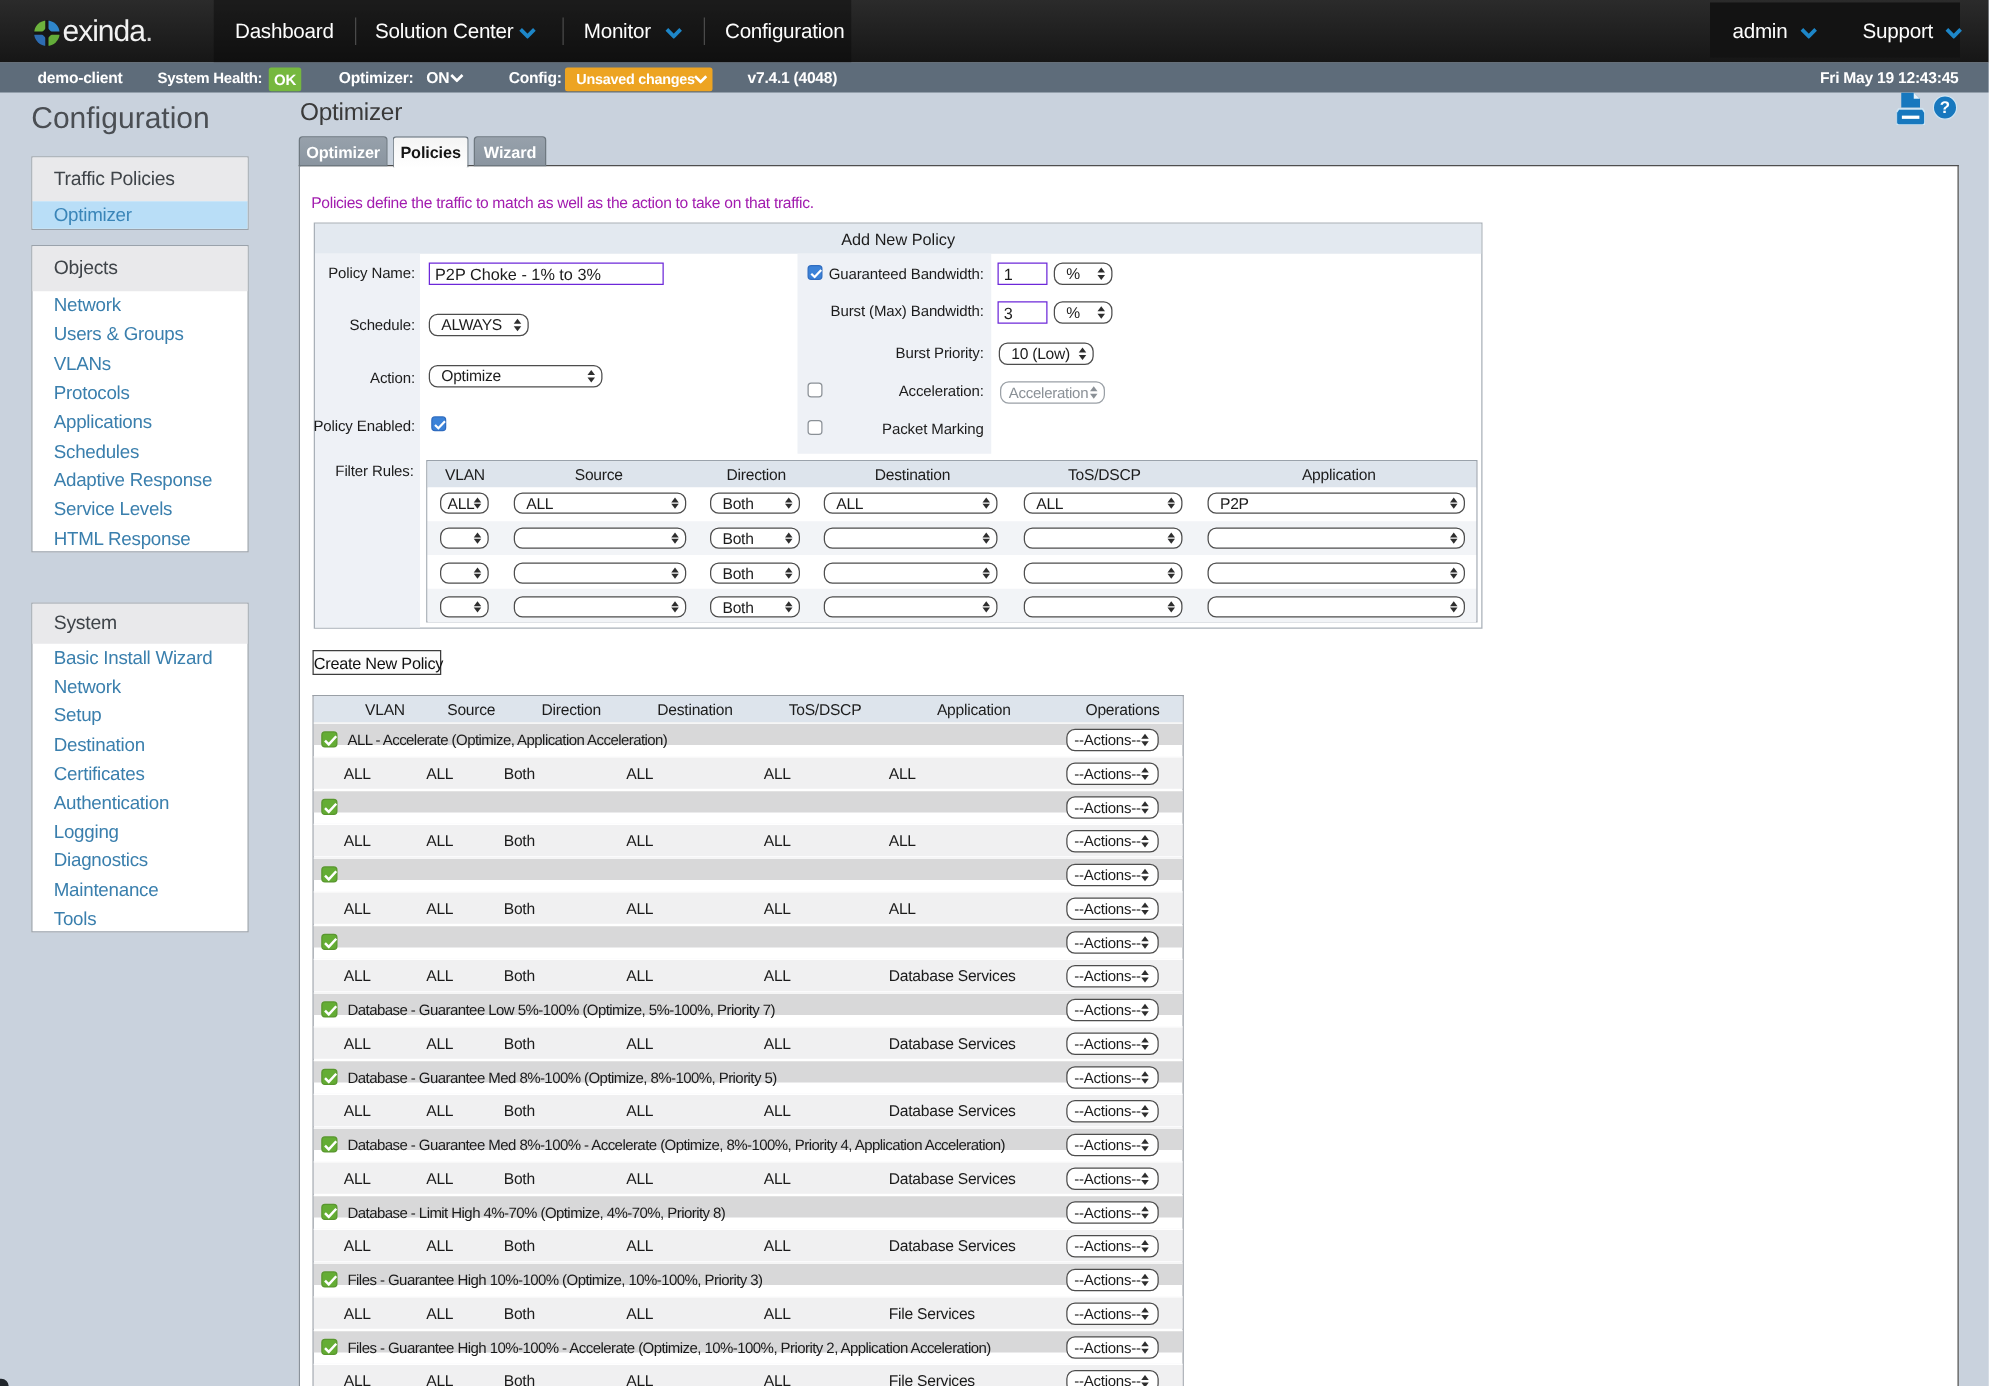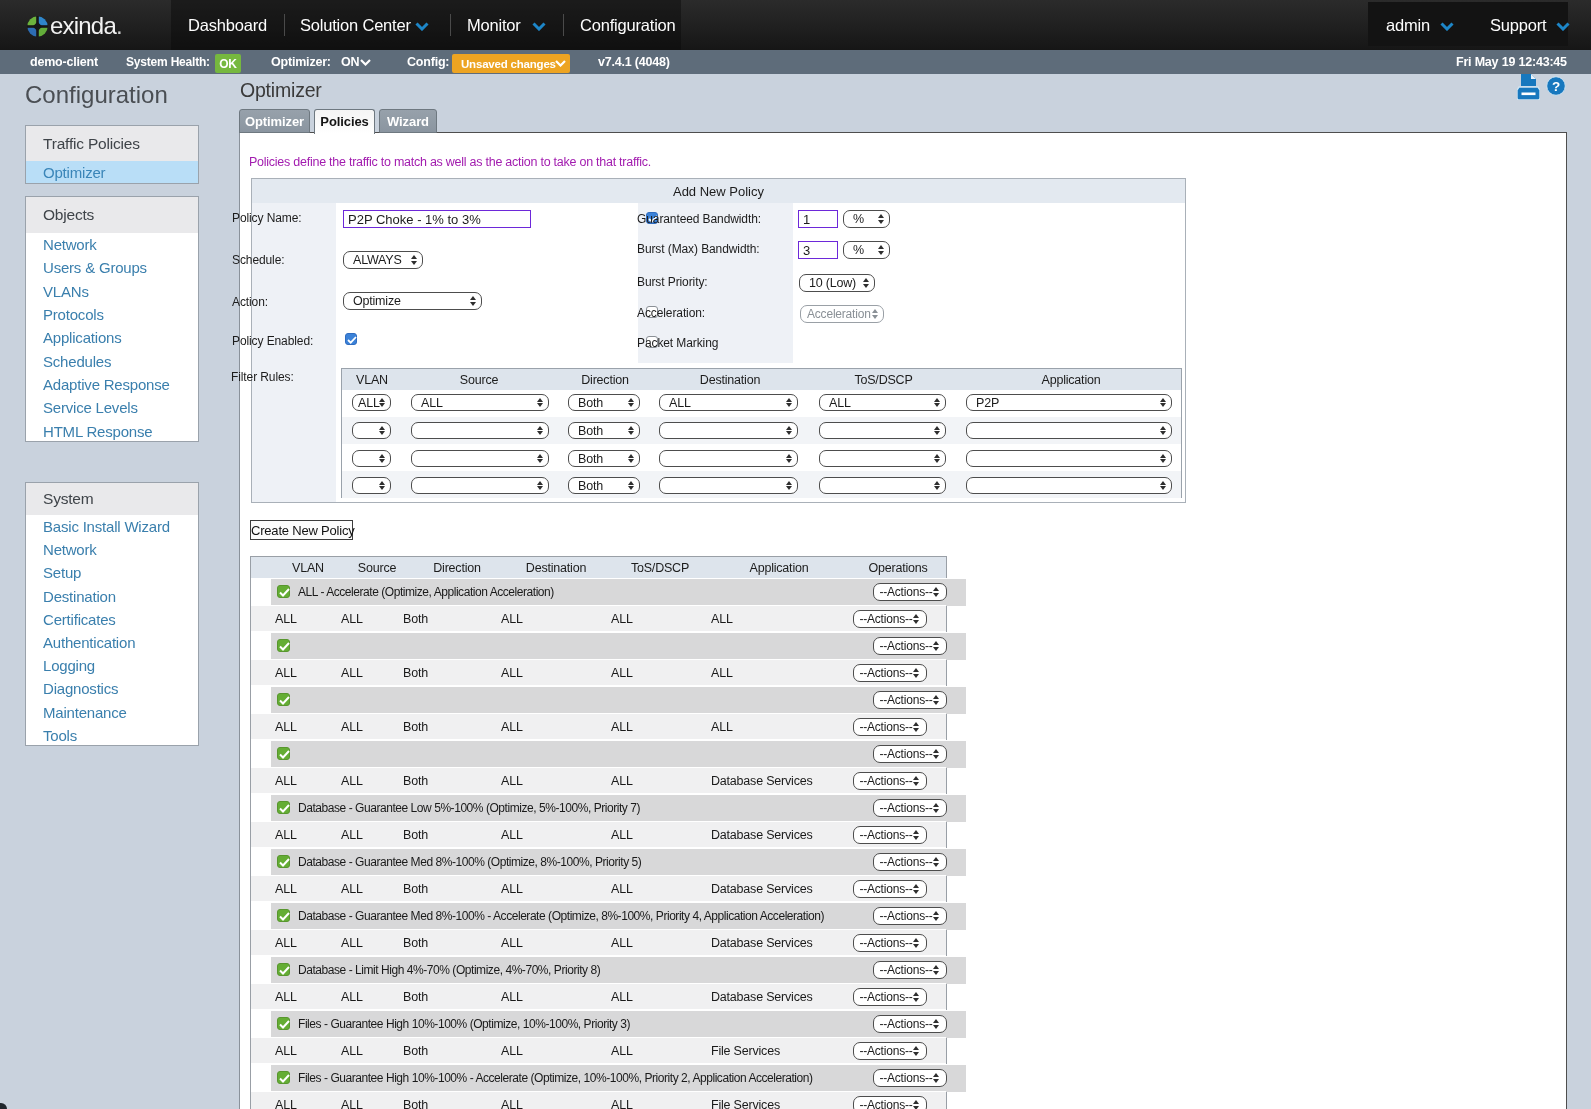--- a/index.html
+++ b/index.html
@@ -34,21 +34,21 @@
 .tab { position:absolute; top:109px; height:24px; font-size:13px; font-weight:bold; letter-spacing:-0.1px; text-align:center;
   border:1px solid #6e7880; border-radius:3px 3px 0 0; line-height:23px; }
 .tabgray { background:linear-gradient(#97a1ab,#8a95a0); color:#fff; }
 .tabwhite { background:linear-gradient(#f4f4f4,#ffffff); color:#141414; height:25px; border-bottom:0; z-index:3; }
 
 
 #formbox { position:absolute; left:251px; top:178px; width:935px; height:325px; border:1px solid #a9b0b8; background:#fff; }
 #formhead { position:absolute; left:0; top:0; width:100%; height:24px; background:#e3e9f0; text-align:center;
   font-size:13px; color:#1c1c1c; line-height:25px; }
 .lstrip { position:absolute; background:#eef1f6; }
-.flabel { position:absolute; font-size:12px; color:#1c1c1c; letter-spacing:-0.1px; white-space:nowrap; }
+.flabel { position:absolute; font-size:12px; color:#1c1c1c; text-align:right; letter-spacing:-0.1px; white-space:nowrap; }
 .tinput { position:absolute; border:1px solid #6d28d9; background:#fff; font-size:13px; color:#1c1c1c;
   font-family:"Liberation Sans", sans-serif; padding-left:4px; }
 .fsel { position:absolute; border:1.5px solid #4d4d4d; border-radius:7px; background:#fff;
   font-size:12.5px; color:#1c1c1c; padding-left:9px; display:flex; align-items:center; letter-spacing:-0.2px; white-space:nowrap; }
 .fsel::before { content:""; position:absolute; right:5px; top:50%; margin-top:-4.6px; border-left:3.6px solid transparent; border-right:3.6px solid transparent; border-bottom:4.2px solid #2e2e2e; }
 .fsel::after { content:""; position:absolute; right:5px; top:50%; margin-top:0.6px; border-left:3.6px solid transparent; border-right:3.6px solid transparent; border-top:4.2px solid #2e2e2e; }
 .fsel.dis::before { border-bottom-color:#8a9096; } .fsel.dis::after { border-top-color:#8a9096; }
 .fsel.dis { border-color:#9aa0a6; color:#8a9096; }
 .cb { position:absolute; width:12px; height:12px; border-radius:3px; }
 .cbon { background:#3b82d8; border:1px solid #2f6cc0; }
@@ -64,21 +64,21 @@
 .frow { position:absolute; left:0; width:839px; height:27px; }
 
 
 #createbtn { text-align:center; position:absolute; left:250px; top:520px; width:103px; height:20px; white-space:nowrap; font-size:12.5px; letter-spacing:-0.2px; background:#fcfcfc;
   border:1px solid #3c3c3c; font-size:13px; color:#111; text-align:center; line-height:19px; }
 
 
 #ptable { position:absolute; left:250px; top:556px; width:697px; height:553px; border:1px solid #999fa6; border-bottom:0; background:#fff; }
 #pthead { position:absolute; left:0; top:0; width:100%; height:21px; background:#dde4ec; }
 .pth { position:absolute; top:0; height:21px; line-height:22px; font-size:12.5px; letter-spacing:-0.2px; color:#1c1c1c; text-align:center; }
-.prow-t { position:absolute; left:0; width:695px; height:28px; background:#d8d8d9; border-top:1px solid #fff;margin-left:20px; }
+.prow-t { position:absolute; left:0; width:695px; height:18px; background:#d8d8d9; border-top:1px solid #fff; }
 .prow-d { position:absolute; left:0; width:695px; height:26px; background:#f0f0f1; border-top:1px solid #fff; }
 .ptitle { position:absolute; left:27px; top:0; height:26px; line-height:26px; font-size:12px; color:#1a1a1a; letter-spacing:-0.45px; }
 .pv { position:absolute; top:0; height:26px; line-height:26px; font-size:12.5px; letter-spacing:-0.2px; color:#1a1a1a; }
 .acts { position:absolute; left:602px; top:4px; width:74px; height:18px; border:1.5px solid #4d4d4d; border-radius:7px;
   background:#fff; font-size:12px; color:#1c1c1c; line-height:16px; text-align:center; letter-spacing:-0.2px; padding-right:8px; }
 .acts::before { content:""; position:absolute; right:7px; top:50%; margin-top:-4.6px; border-left:3.6px solid transparent; border-right:3.6px solid transparent; border-bottom:4.2px solid #2e2e2e; }
 .acts::after { content:""; position:absolute; right:7px; top:50%; margin-top:0.6px; border-left:3.6px solid transparent; border-right:3.6px solid transparent; border-top:4.2px solid #2e2e2e; }
 </style>
 </head>
 <body>

